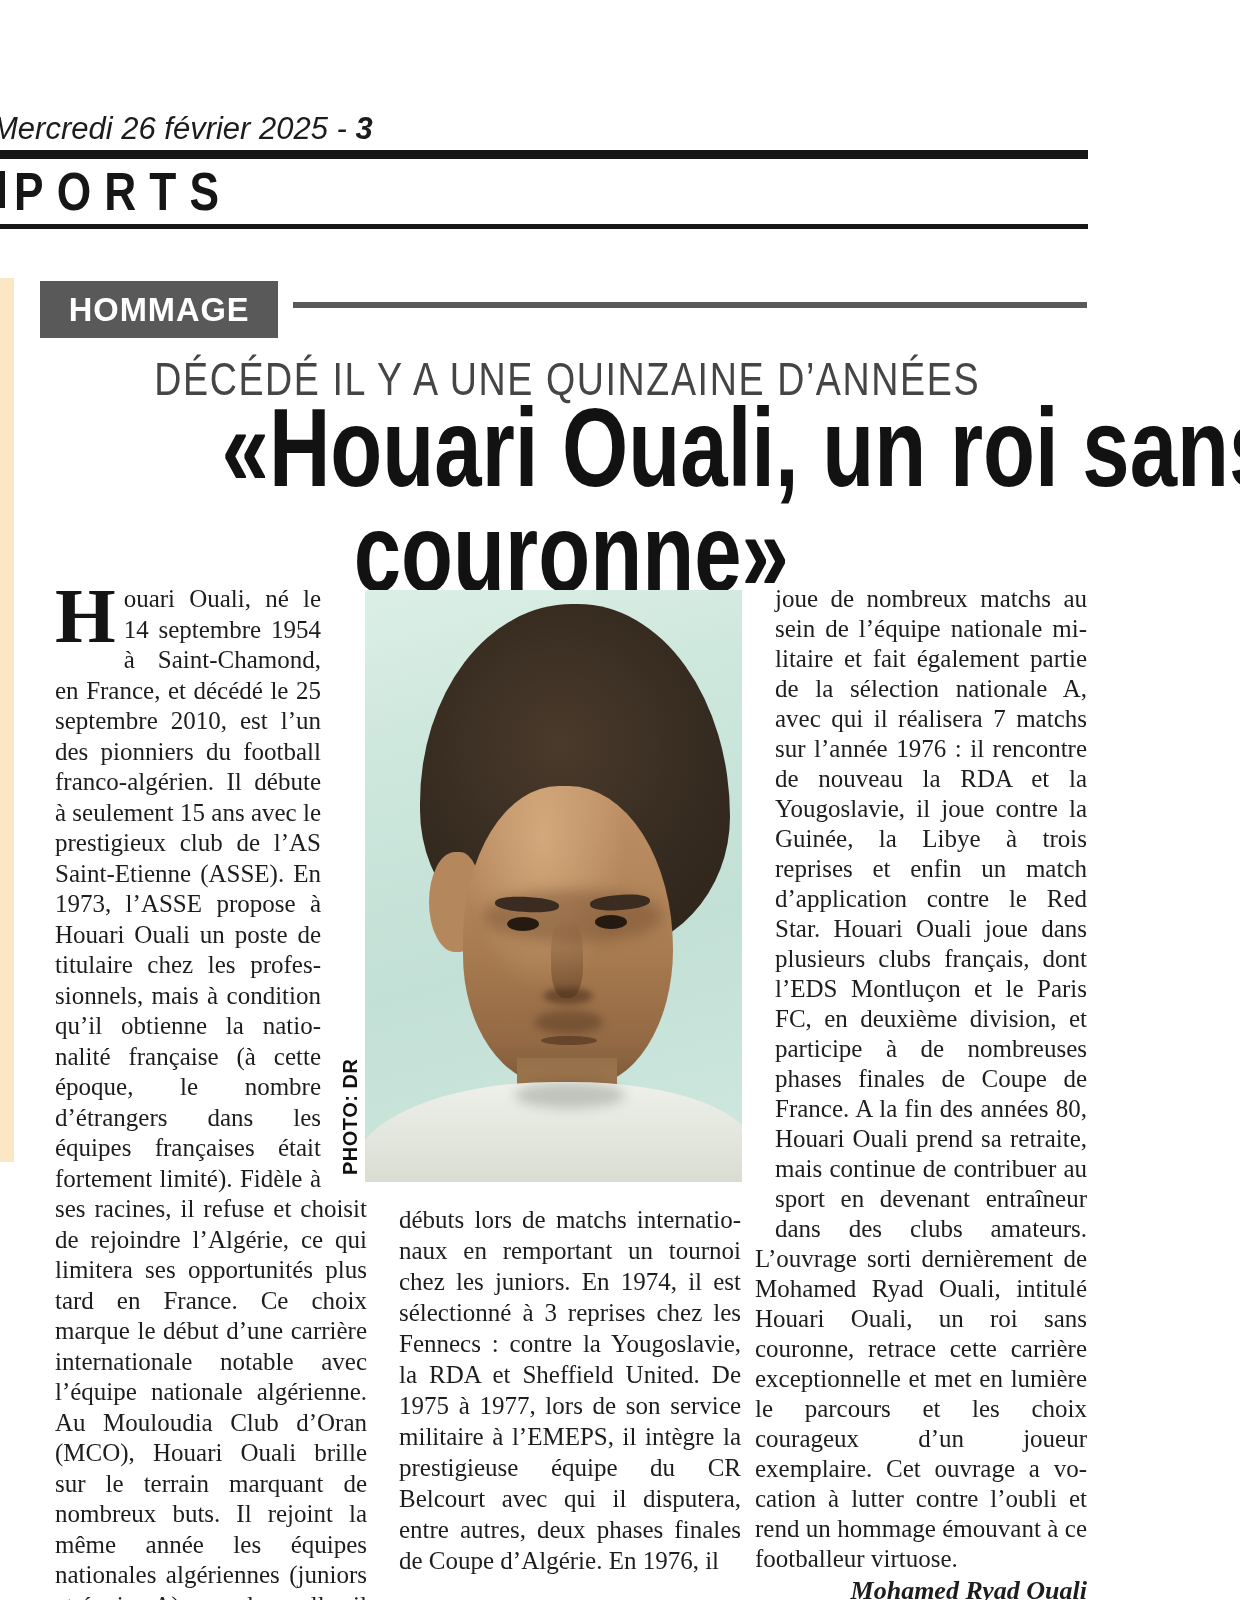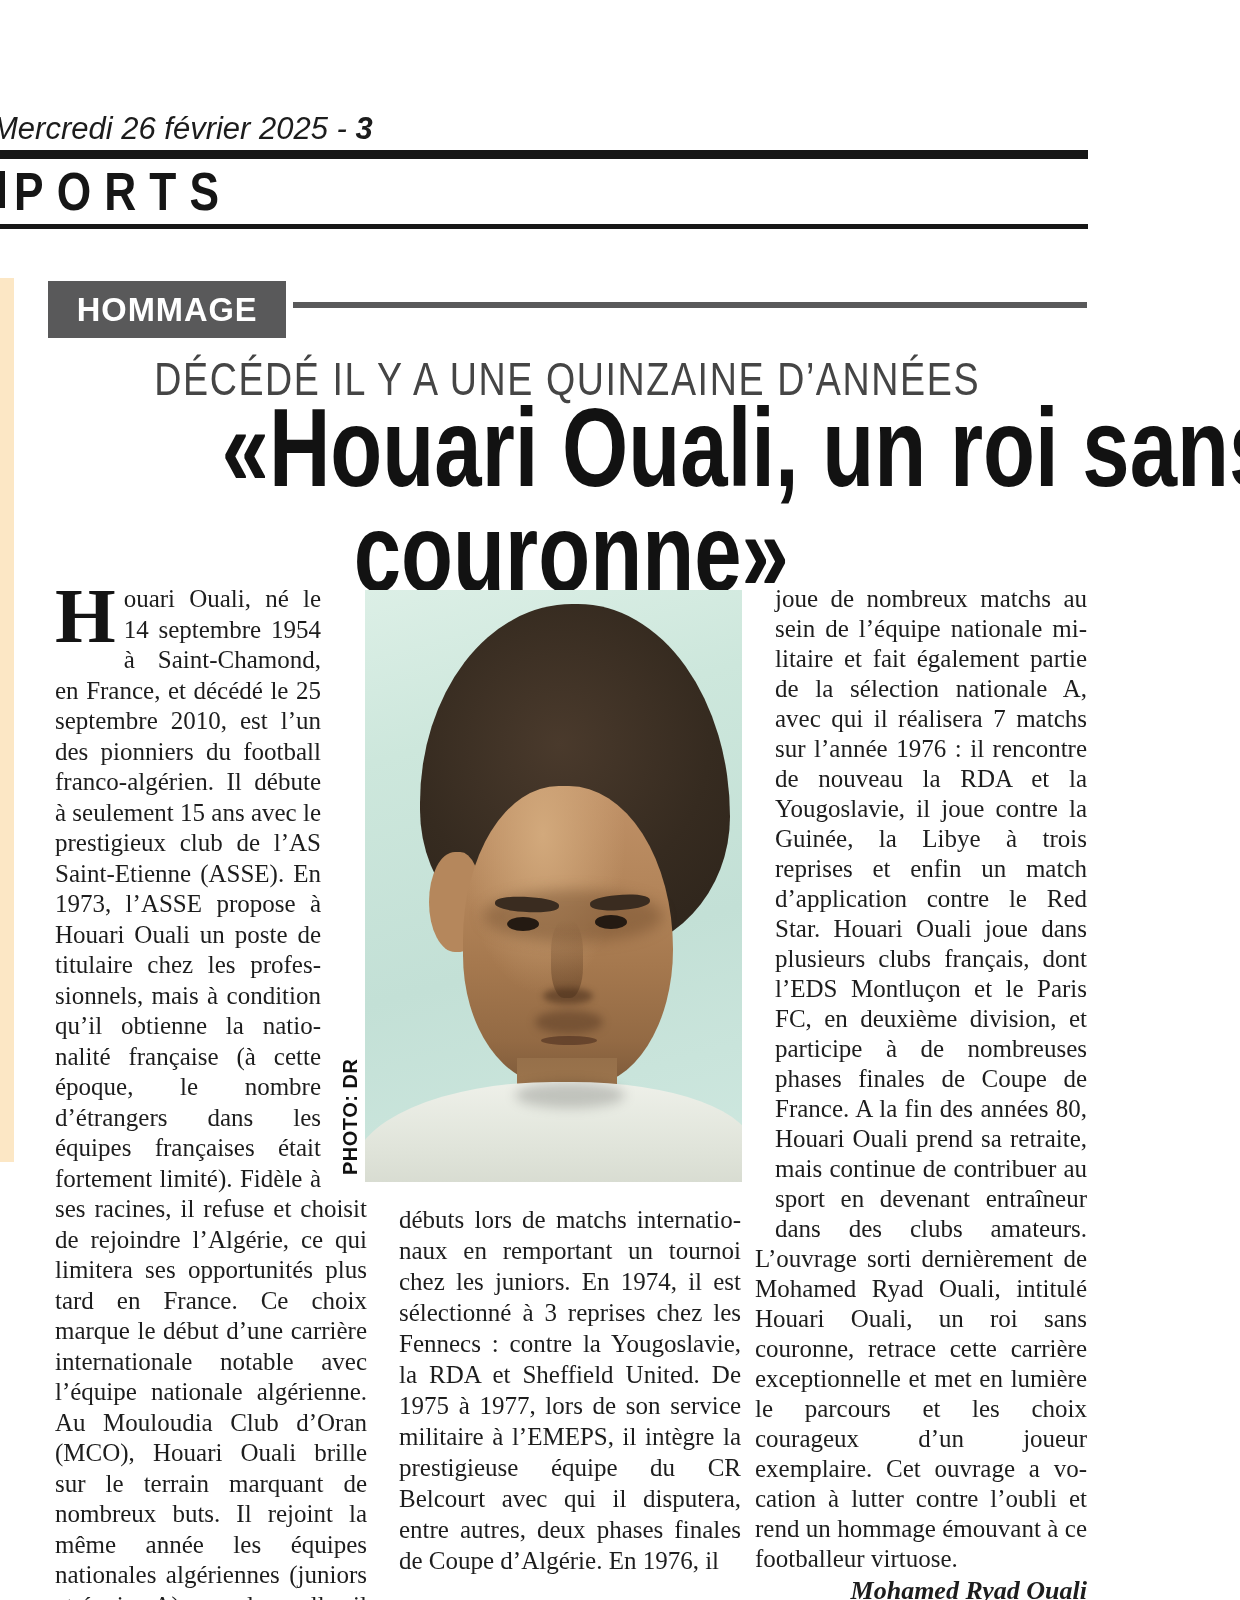--- a/index.html
+++ b/index.html
@@ -12,21 +12,21 @@
   .dateline .pagenum{font-weight:bold;}
   .rule-thick{position:absolute;left:0;top:150px;width:1088px;height:9px;background:#161616;}
   .sports-sliver{position:absolute;left:0;top:171px;width:5px;height:37px;background:#161616;}
   .section-label{position:absolute;left:14px;top:160px;font-family:"Liberation Sans",sans-serif;
             font-weight:bold;font-size:54px;letter-spacing:16px;color:#161616;
             transform:scaleX(.82);transform-origin:left top;white-space:nowrap;}
   .rule-thin{position:absolute;left:0;top:224px;width:1088px;height:5px;background:#161616;}
 
   
   .accent-strip{position:absolute;left:0;top:278px;width:14px;height:884px;background:#fce7c5;}
-  .tag-box{position:absolute;left:48px;top:281px;width:238px;height:57px;background:#59595a;
+  .tag-box{position:absolute;left:40px;top:281px;width:238px;height:57px;background:#59595a;
            display:flex;align-items:center;justify-content:center;}
   .tag-box span{font-family:"Liberation Sans",sans-serif;font-weight:bold;font-size:34px;
            color:#ffffff;letter-spacing:1px;transform:scaleX(.96);}
   .tag-rule{position:absolute;left:293px;top:302px;width:794px;height:6px;background:#59595a;}
 
   .kicker{position:absolute;left:51px;top:351px;width:1033px;text-align:center;}
   .kicker span{display:inline-block;font-family:"Liberation Sans",sans-serif;font-weight:400;
            font-size:47px;color:#454545;letter-spacing:2px;transform:scaleX(.8);
            transform-origin:center;white-space:nowrap;}
   .headline-line{position:absolute;left:55px;width:1033px;text-align:center;}

